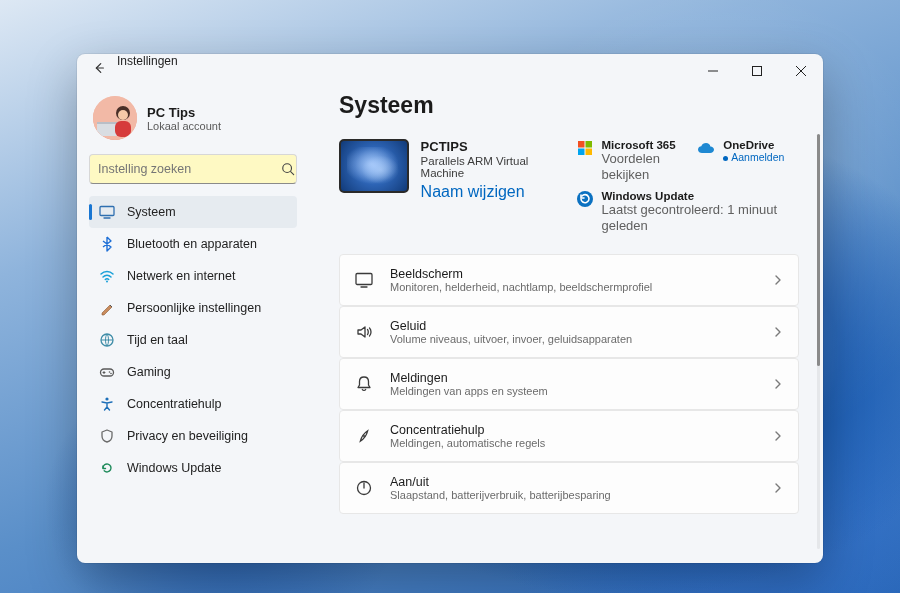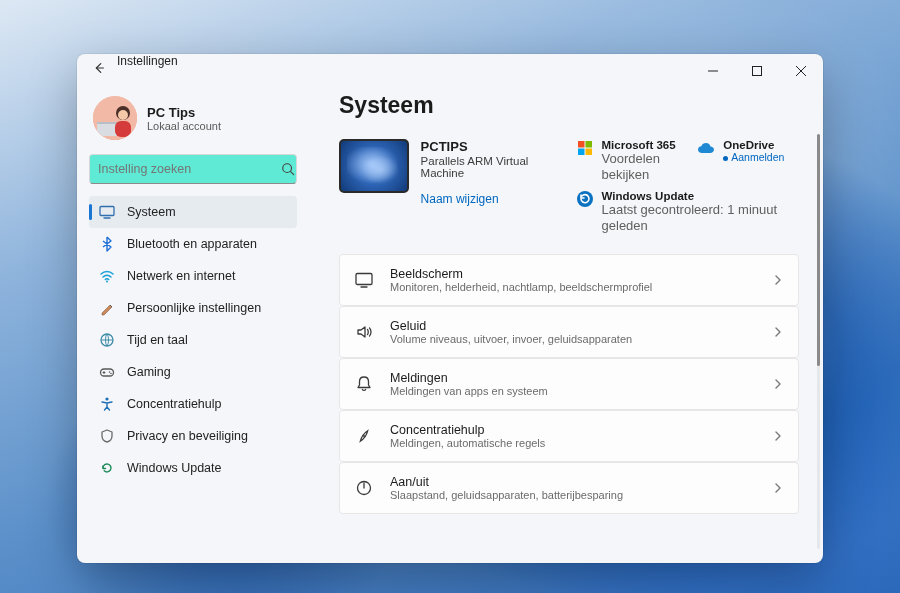--- a/index.html
+++ b/index.html
@@ -29,21 +29,21 @@
 
     .sidebar { width: 232px; padding: 6px 12px 12px 12px; display: flex; flex-direction: column; gap: 8px; overflow-y: auto; }
 
     .account { display: flex; align-items: center; gap: 10px; padding: 2px 4px 6px 4px; }
     .avatar { width: 44px; height: 44px; border-radius: 50%; background: linear-gradient(#f4c6b8,#e58a74);
       display: grid; place-items: center; overflow: hidden; position: relative; }
     .avatar svg { width: 44px; height: 44px; }
     .acct-name { font-size: 13px; font-weight: 600; color: #1b1b1b; }
     .acct-sub { font-size: 11px; color: #5a5a5a; }
 
-    .searchbox { height: 30px; background: #5eead4; border: 1px solid #d7d7d7; border-bottom: 1.5px solid #8a8a8a;
+    .searchbox { height: 30px; background: #fef9c3; border: 1px solid #d7d7d7; border-bottom: 1.5px solid #8a8a8a;
       border-radius: 4px; display: flex; align-items: center; padding: 0 8px; gap: 22px; }
     .searchbox input { flex: 1; border: none; outline: none; font-size: 12.5px; background: transparent; color: #333; }
     .search-ic { color: #444; }
 
     .navlist { display: flex; flex-direction: column; margin-top: 4px; }
     .navitem { height: 32px; display: flex; align-items: center; gap: 12px; padding: 0 10px;
       border-radius: 4px; font-size: 12.5px; color: #222; cursor: default; position: relative; }
     .navitem.selected { background: #e6ebf0; }
     .navitem.selected::before { content: ""; position: absolute; left: 0; top: 8px; bottom: 8px; width: 3px;
       background: #1976d2; border-radius: 2px; }
@@ -60,21 +60,21 @@
     .device-card { display: flex; gap: 12px; align-items: flex-start; flex: 1 1 auto; min-width: 0; }
     .device-thumb { width: 78px; height: 54px; border-radius: 5px; border: 2px solid #2a2a2a; background:
       radial-gradient(circle at 50% 50%, #6aa0e7 0%, #2d64b5 45%, #113a78 100%);
       position: relative; overflow: hidden; }
     .device-thumb::after { content:""; position:absolute; inset:6px; background:
       radial-gradient(ellipse 50px 36px at 45% 45%, rgba(180,210,255,.75) 0%, transparent 55%),
       radial-gradient(ellipse 34px 26px at 62% 60%, rgba(200,225,255,.55) 0%, transparent 55%); }
     .device-info { display: flex; flex-direction: column; gap: 1px; }
     .device-name { font-size: 13px; font-weight: 600; color: #1b1b1b; }
     .device-model { font-size: 11.5px; color: #3c3c3c; }
-    .device-rename { font-size: 12px; color: #0067c0; margin-top: 12px; cursor: default; }
+    .device-rename { font-size: 16px; color: #0067c0; margin-top: 3px; cursor: default; }
 
     .hero-right { display: grid; grid-template-columns: 1fr 1fr; gap: 6px 20px; width: 250px; }
     .hero-item { display: flex; gap: 8px; align-items: flex-start; }
     .hero-item.full { grid-column: 1 / -1; }
     .hi-ic { width: 18px; height: 18px; flex-shrink: 0; display: grid; place-items: center; }
     .hi-title { font-size: 11.5px; font-weight: 600; color: #1b1b1b; }
     .hi-sub { font-size: 13px; color: #606060; line-height: 1.25; }
     .hi-link { font-size: 10.5px; color: #0067c0; }
     .dot-blue { display: inline-block; width: 5px; height: 5px; border-radius: 50%; background: #0067c0; margin-right: 3px; vertical-align: middle; }
 
@@ -371,21 +371,21 @@
 
           <div class="setting-row">
             <span class="sr-ic">
                 <svg width="20" height="20" viewBox="0 0 20 20">
                   <circle cx="10" cy="10" r="6.5" fill="none" stroke="#3a3a3a" stroke-width="1.3"></circle>
                   <path d="M10 5v5" stroke="#3a3a3a" stroke-width="1.3" stroke-linecap="round"></path>
                 </svg>
               </span>
             <div class="sr-text">
               <div class="sr-title">Aan/uit</div>
-              <div class="sr-sub">Slaapstand, geluidsapparaten, batterijbesparing</div>
+              <div class="sr-sub">Slaapstand, batterijverbruik, batterijbesparing</div>
             </div>
             <span class="sr-chev">
                 <svg width="12" height="12" viewBox="0 0 12 12">
                   <path d="M4 2l4 4-4 4" fill="none" stroke="currentColor" stroke-width="1.4" stroke-linecap="round" stroke-linejoin="round"></path>
                 </svg>
               </span>
           </div>
 
         </div>
       </div>

